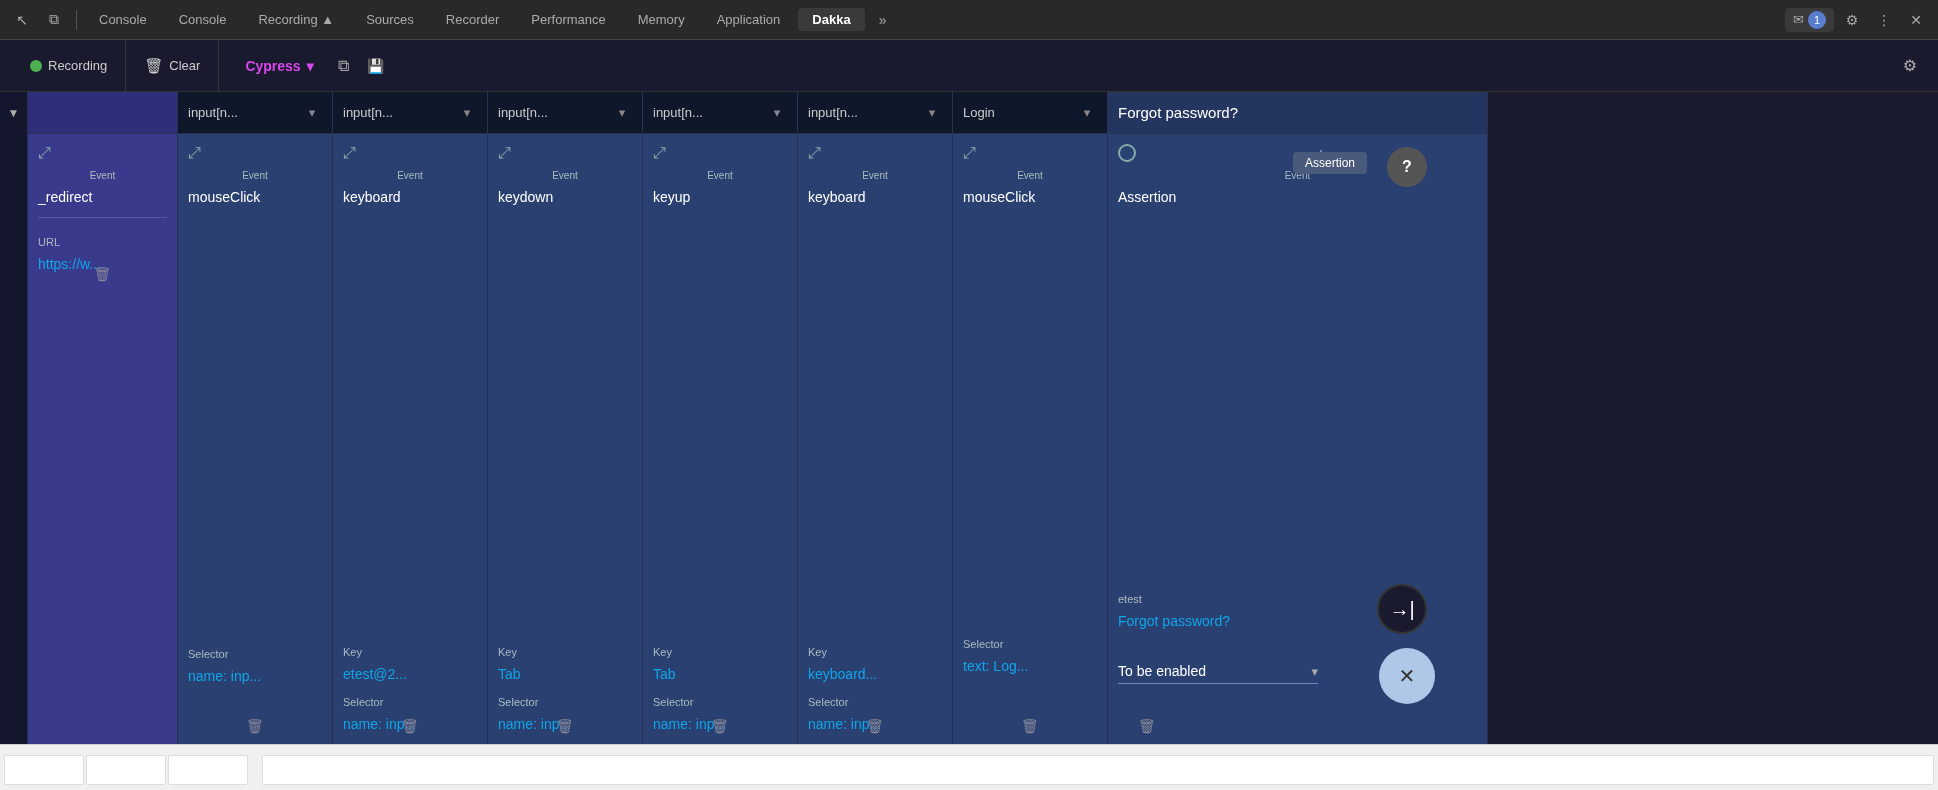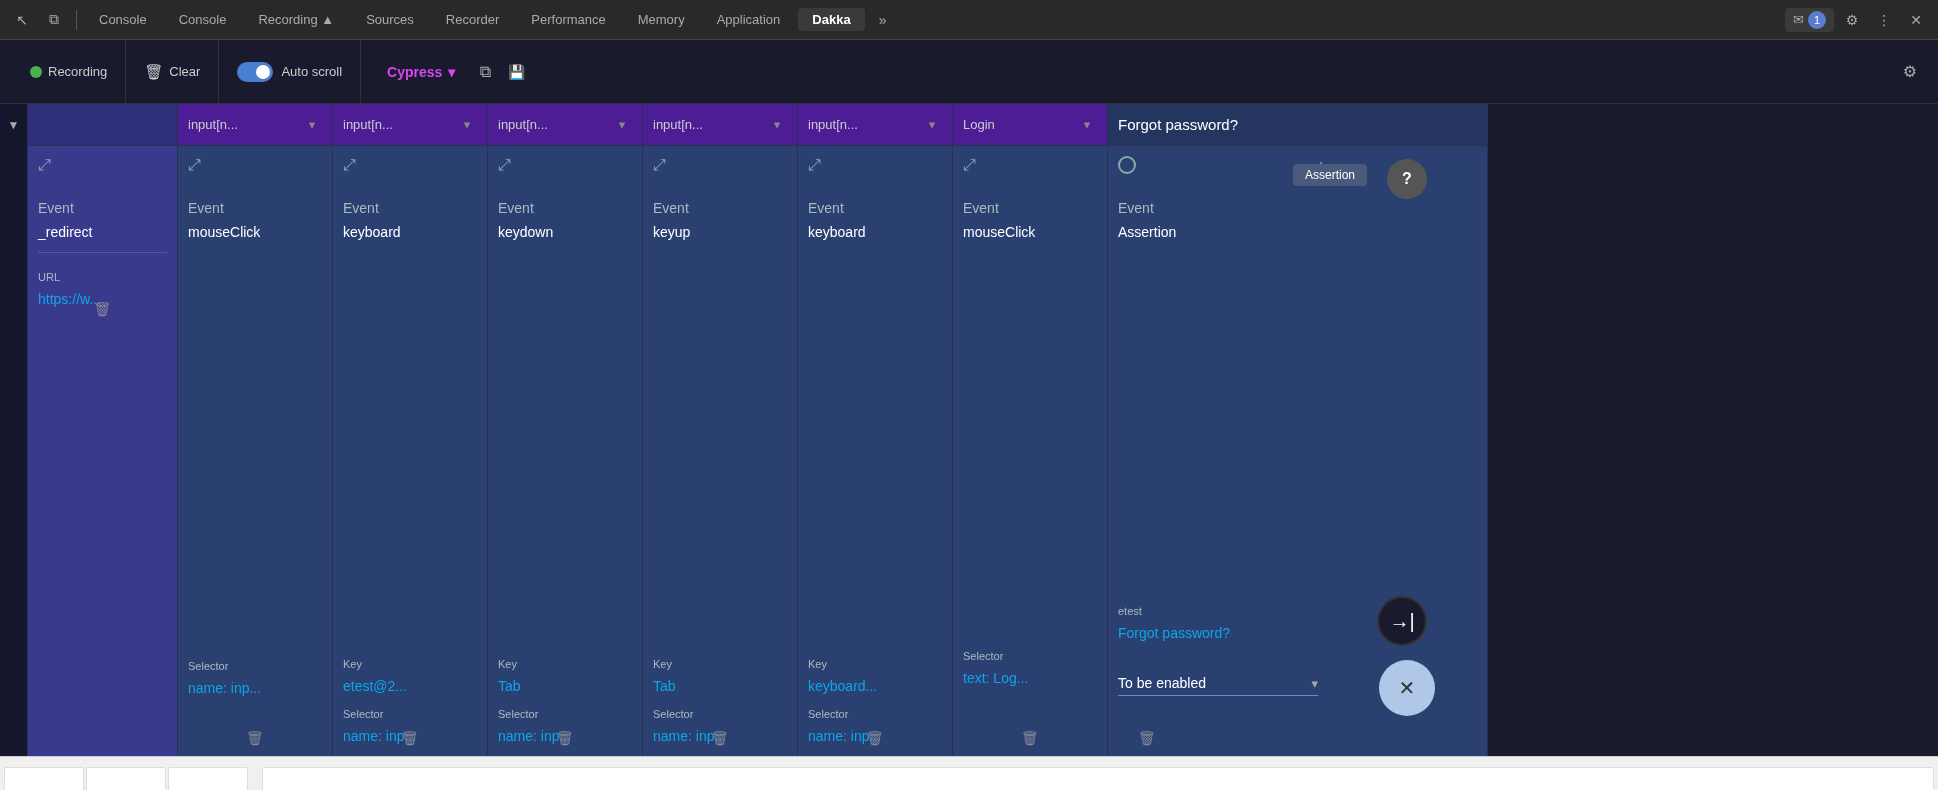--- a/index.html
+++ b/index.html
@@ -67,21 +67,21 @@
       width: 18px; height: 18px;
       display: flex; align-items: center; justify-content: center;
       font-size: 11px;
     }
 
     
     .toolbar {
       display: flex;
       align-items: center;
       background: #1a1a2e;
-      height: 64px;
+      height: 52px;
       border-bottom: 1px solid #333;
       padding: 0 12px;
       gap: 0;
     }
     .toolbar-btn {
       display: flex; align-items: center; gap: 6px;
       padding: 6px 18px;
       border-right: 1px solid #333;
       cursor: pointer;
       color: #ccc;
@@ -187,23 +187,24 @@
     }
     .circle-icon {
       position: absolute;
       top: 10px; left: 10px;
       width: 18px; height: 18px;
       border: 2px solid #8aa;
       border-radius: 50%;
     }
 
     .event-label {
-      font-size: 14px;
+      font-size: 10px;
       color: #aabbc0;
-      margin-top: 42px;
+      margin-top: 24px;
+      text-align: center;
     }
     .event-type {
       font-size: 14px;
       color: #fff;
       font-weight: 500;
     }
     .event-sublabel {
       font-size: 11px;
       color: #aabbc0;
       margin-top: 6px;
@@ -226,21 +227,21 @@
       color: #889;
       font-size: 14px;
       cursor: pointer;
     }
 
     
     .col-blue {
       background: #2a4070;
     }
     .col-blue .col-header {
-      background: #4c1d95;
+      background: #0f172a;
     }
 
     
     .col-assertion {
       background: #2a4070;
       min-width: 380px;
       position: relative;
     }
     .col-assertion .col-header {
       background: #243560;
@@ -391,24 +392,20 @@
 
 <div class="toolbar">
   <div class="toolbar-btn">
     <div class="recording-dot"></div>
     <span>Recording</span>
   </div>
   <div class="toolbar-btn">
     <span style="font-size:15px;">🗑</span>
     <span>Clear</span>
   </div>
-  <div class="toolbar-btn" style="gap:8px;">
-    <div class="toggle-switch"></div>
-    <span>Auto scroll</span>
-  </div>
   <div class="cypress-btn">
     <span>Cypress</span>
     <span>▾</span>
   </div>
   <div class="toolbar-icon-btn">⧉</div>
   <div class="toolbar-icon-btn" style="font-size:14px;">💾</div>
   <div class="toolbar-right">
     <div class="toolbar-icon-btn">⚙</div>
   </div>
 </div>

